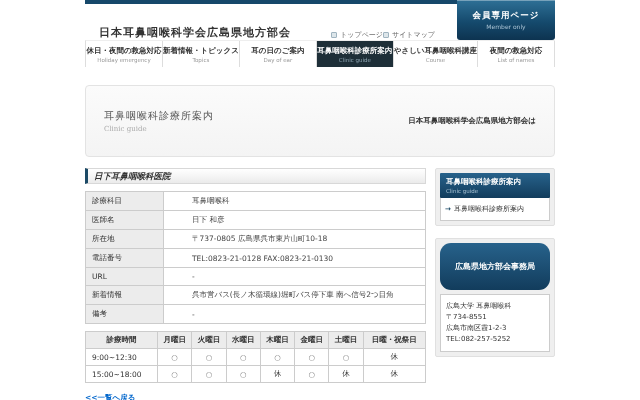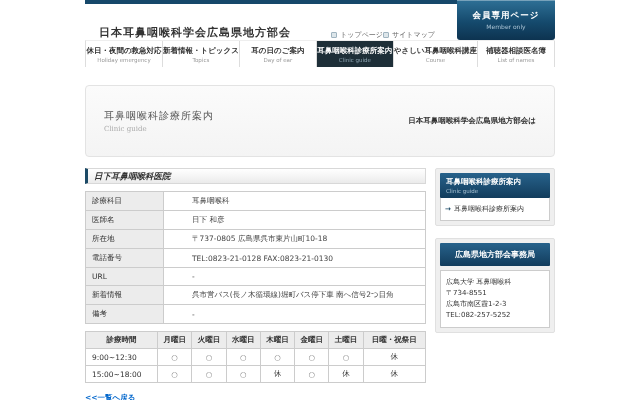--- a/index.html
+++ b/index.html
@@ -78,21 +78,21 @@
   .back-link { display:inline-block; margin-top:10px; font-size:7.5px; color:#0066cc;
     text-decoration:underline; font-weight:bold; cursor:pointer; }
 
   
   .side-box { background:#efefef; border:1px solid #e0e0e0; padding:4px; border-radius:2px; }
   .side-box + .side-box { margin-top:12px; }
   .side-head { background:linear-gradient(#27628b,#123c5c); color:#fff; padding:4px 6px;
     border-radius:1px; }
   .side-head-title { font-size:7.5px; font-weight:bold; }
   .side-head-sub { font-size:5.5px; color:#a9c3d4; margin-top:1px; }
-  .side-head-center { font-size:8px; font-weight:bold; text-align:center; padding:6px 4px; }
+  .side-head-center { font-size:8px; font-weight:bold; text-align:center; padding:18px 4px;border-radius:11px; }
   .side-item { display:flex; align-items:center; gap:3px; background:#fff; border:1px solid #ccc;
     border-top:none; padding:6px 4px; font-size:7px; color:#333; text-decoration:none; cursor:pointer; }
   .side-arrow { color:#1c4a66; font-weight:bold; font-size:7px; }
   .side-content { background:#fff; border:1px solid #ccc; margin-top:4px; padding:6px 5px;
     font-size:7px; color:#333; line-height:11px; }
 </style>
 </head>
 <body>
 
 <div class="page">
@@ -132,21 +132,21 @@
     </div>
     <div class="nav-item active">
       <div class="nav-label">耳鼻咽喉科診療所案内</div>
       <div class="nav-sub">Clinic guide</div>
     </div>
     <div class="nav-item">
       <div class="nav-label">やさしい耳鼻咽喉科講座</div>
       <div class="nav-sub">Course</div>
     </div>
     <div class="nav-item">
-      <div class="nav-label">補聴器相談医名簿</div>
+      <div class="nav-label">夜間の救急対応</div>
       <div class="nav-sub">List of names</div>
     </div>
   </nav>
 
   <div class="hero">
     <div class="hero-left">
       <div class="hero-title">耳鼻咽喉科診療所案内</div>
       <div class="hero-sub">Clinic guide</div>
     </div>
     <div class="hero-right">

